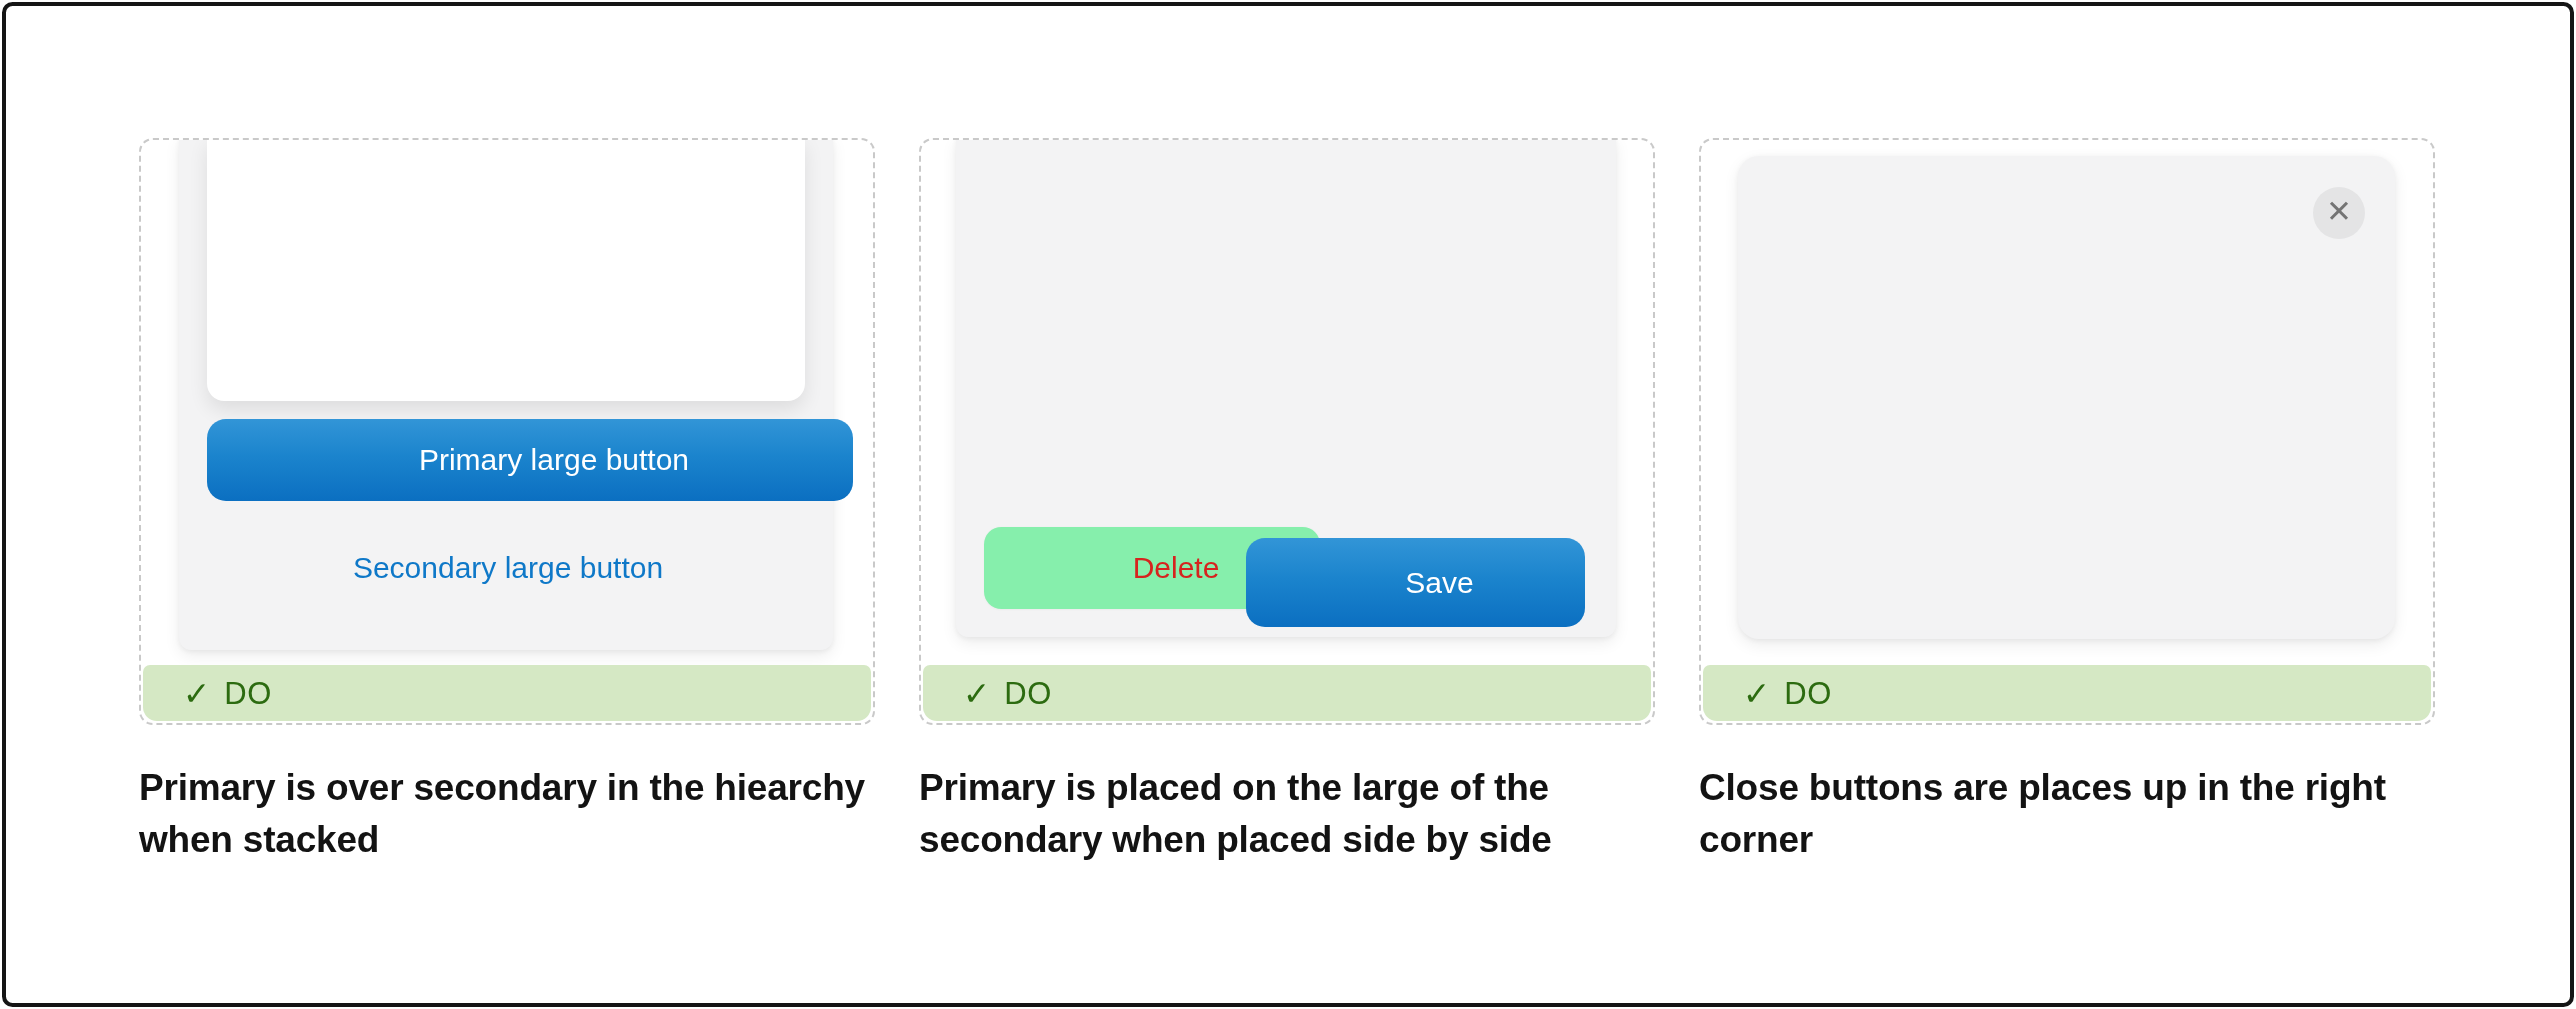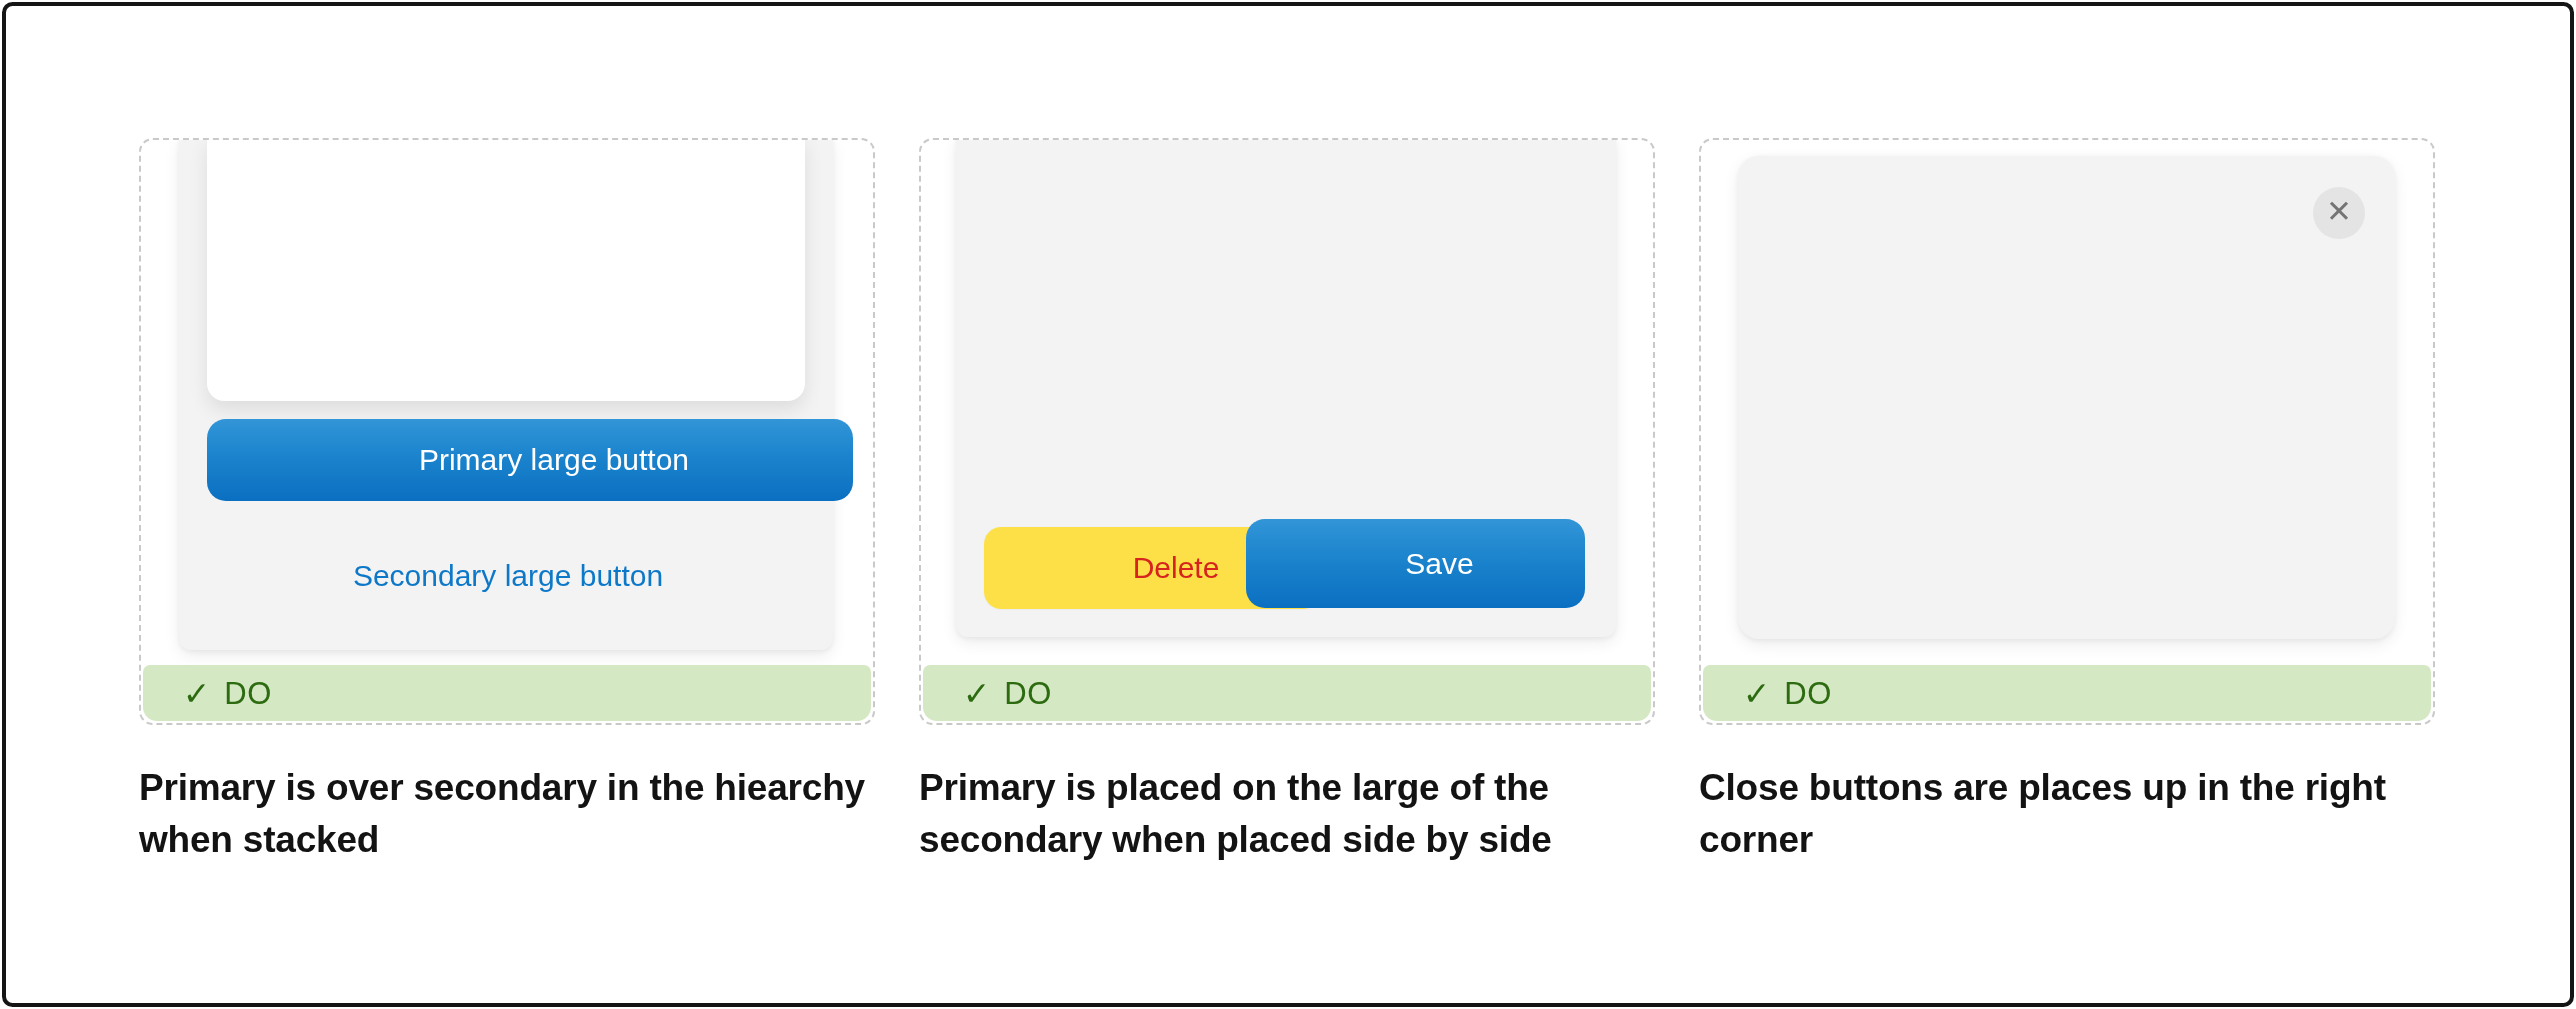--- a/index.html
+++ b/index.html
@@ -77,32 +77,31 @@
     left: 4px; right: 0; top: 408px;
     height: 44px;
     display: flex;
     align-items: center;
     justify-content: center;
     font-size: 30px;
     font-weight: 500;
     color: #0e78c8;
     cursor: pointer;
     user-select: none;
-    margin-top: 8px;
   }
   .btn-delete {
     left: 28px; bottom: 28px;
     width: 288px; height: 82px;
-    background: #fde047;
+    background: #86efac;
     color: #d6231e;
     border-radius: 17.4px;
     box-shadow: 0 0.9px 2.6px rgba(0,0,0,0.03);
   }
   .btn-save {
-    right: 31px; bottom: 29px;
+    right: 31px; bottom: 10px;
     width: 291px; height: 89px;
   }
   .close-btn {
     position: absolute;
     top: 31px; right: 30px;
     width: 52px; height: 52px;
     border-radius: 50%;
     background: #e4e4e5;
     display: flex;
     align-items: center;

